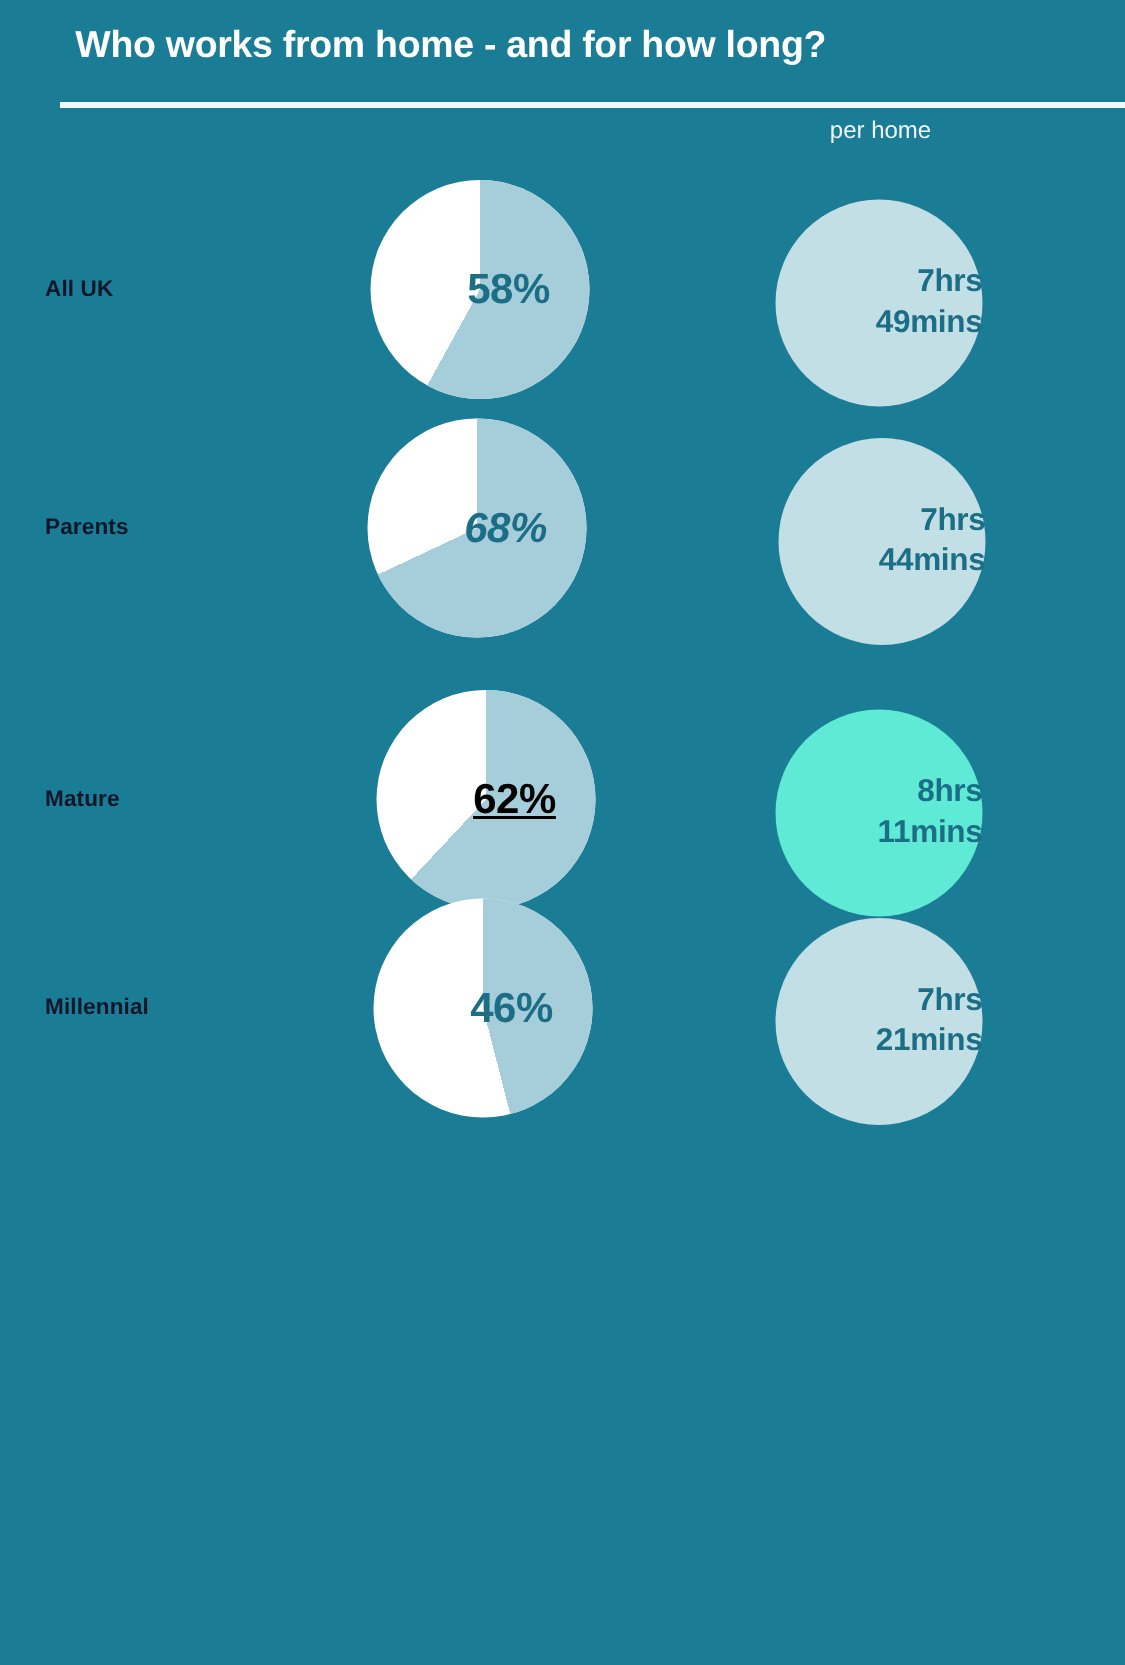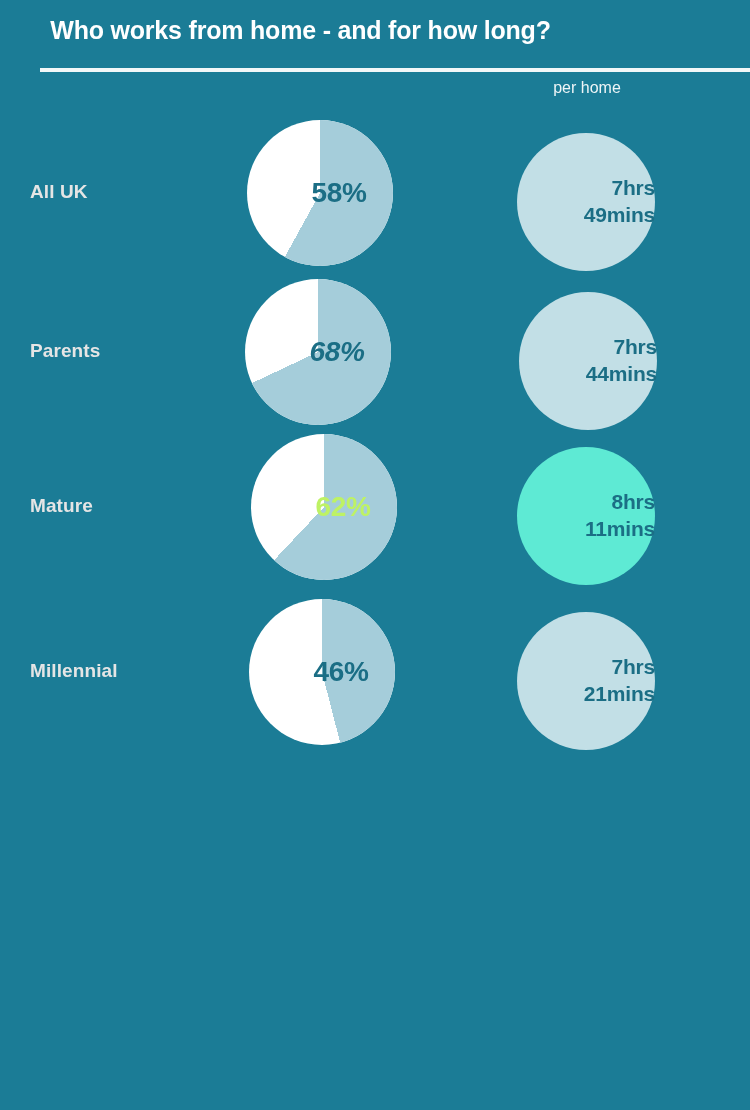--- a/index.html
+++ b/index.html
@@ -65,22 +65,22 @@
     height: 160px;
   }
 
   .row-label {
     position: absolute;
     left: 30px;
     top: 0;
     height: 160px;
     display: flex;
     align-items: center;
-    color: #e5e5e5;
-    font-size: 19px;
+    color: #0f172a;
+    font-size: 15px;
     font-weight: bold;
     letter-spacing: 0.1px;
     white-space: nowrap;
   }
 
   
   .pie-wrap {
     position: absolute;
     top: 8px;
     width: 146px;
@@ -169,26 +169,26 @@
         <div class="pie-wrap" style="left: 245px; font-style: italic;">
           <div class="pie" style="background: rgb(255, 255, 255);"></div>
           <div class="pie-slice" style="background: conic-gradient(rgb(165, 205, 218) 0deg, rgb(165, 205, 218) 244.8deg, rgba(0, 0, 0, 0) 244.8deg, rgba(0, 0, 0, 0) 360deg);"></div>
           <div class="pie-value" style="color: rgb(27, 110, 133);">68%</div>
         </div>
         <div class="time-bubble" style="left: 519px; background: rgb(194, 223, 230);">
           <div class="t-line">7hrs</div>
           <div class="t-line">44mins</div>
         </div>
       </div>
-      <div class="row" style="top: 426px;">
+      <div class="row" style="top: 452px;">
         <div class="row-label">Mature</div>
         <div class="pie-wrap" style="left: 251px;">
           <div class="pie" style="background: rgb(255, 255, 255);"></div>
           <div class="pie-slice" style="background: conic-gradient(rgb(165, 205, 218) 0deg, rgb(165, 205, 218) 223.2deg, rgba(0, 0, 0, 0) 223.2deg, rgba(0, 0, 0, 0) 360deg);"></div>
-          <div class="pie-value" style="color: #bef264;">62%</div>
+          <div class="pie-value" style="color: #000000; text-decoration: underline;">62%</div>
         </div>
         <div class="time-bubble" style="left: 517px; background: #5eead4;">
           <div class="t-line">8hrs</div>
           <div class="t-line">11mins</div>
         </div>
       </div>
       <div class="row" style="top: 591px;">
         <div class="row-label">Millennial</div>
         <div class="pie-wrap" style="left: 249px;">
           <div class="pie" style="background: rgb(255, 255, 255);"></div>

